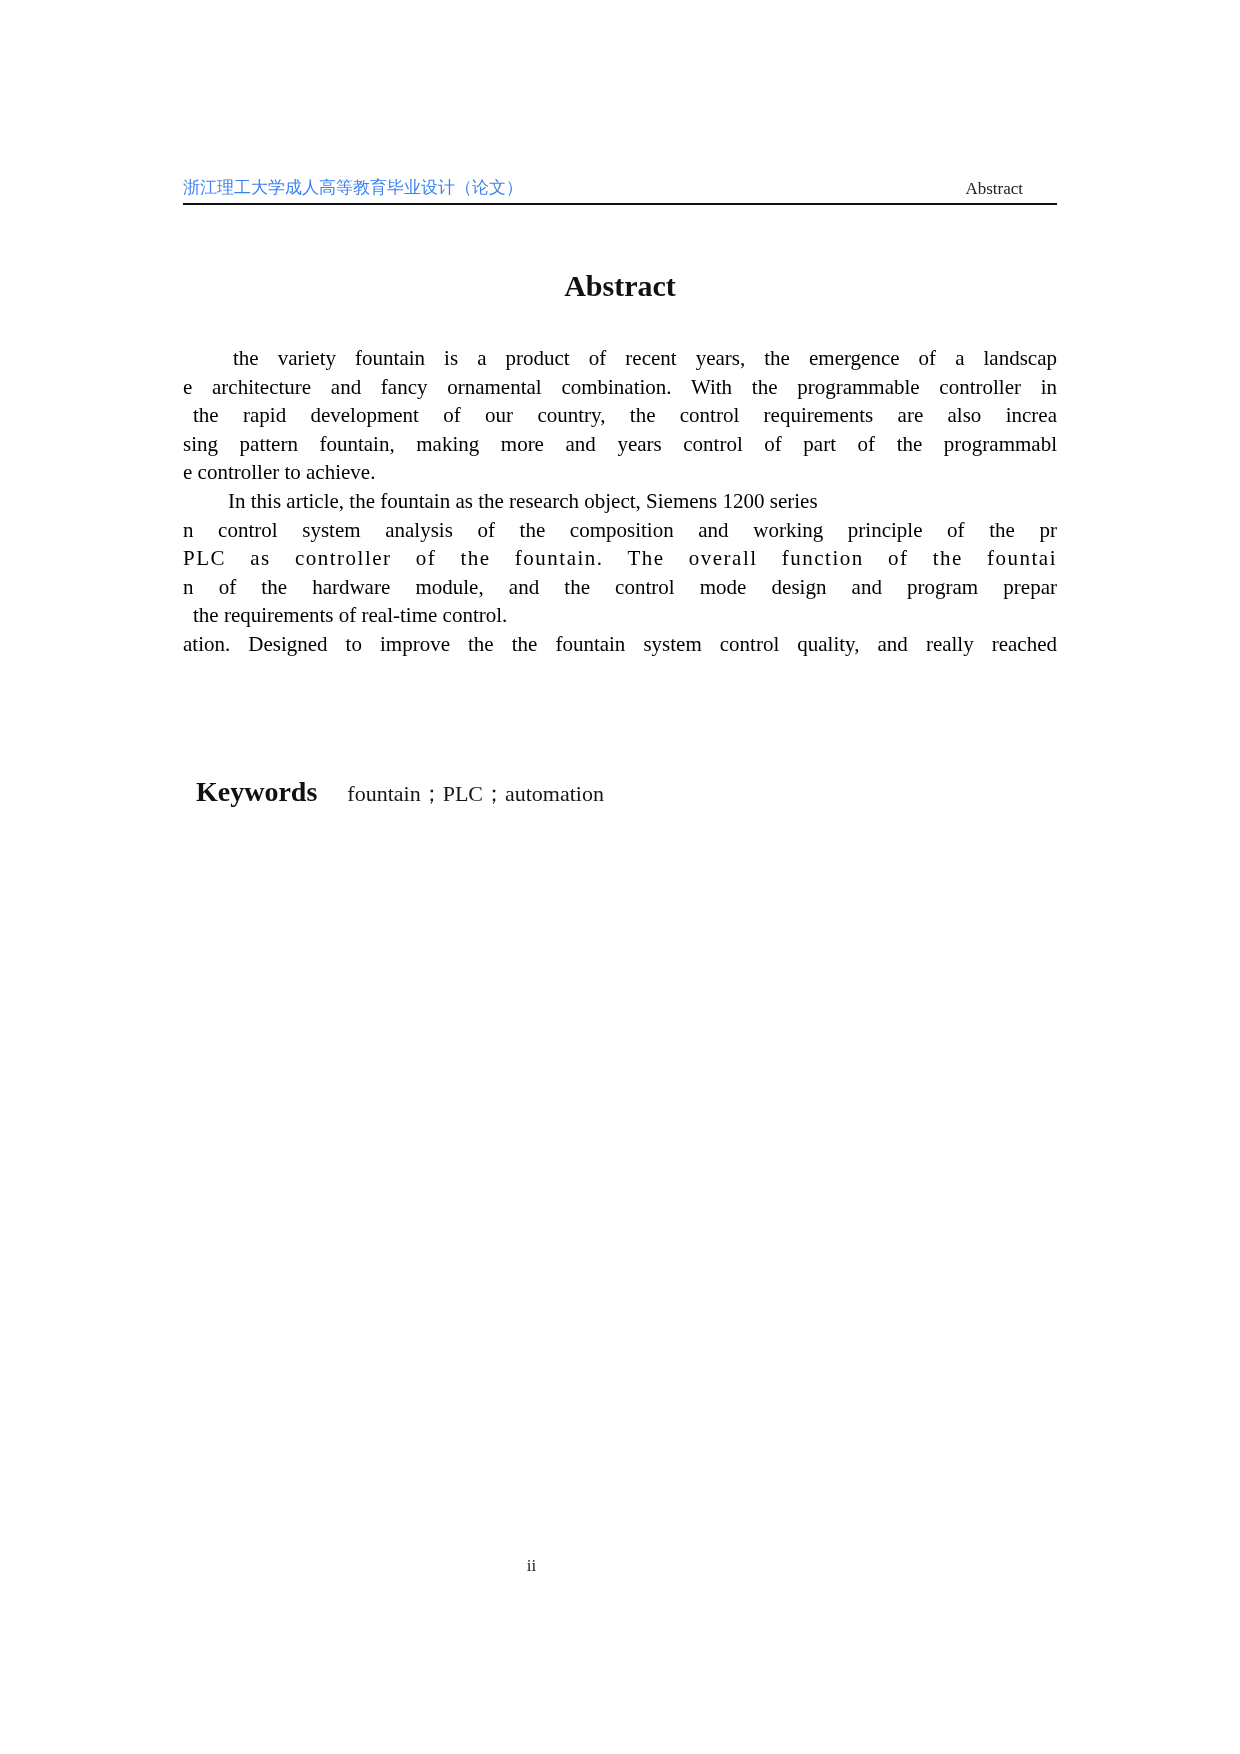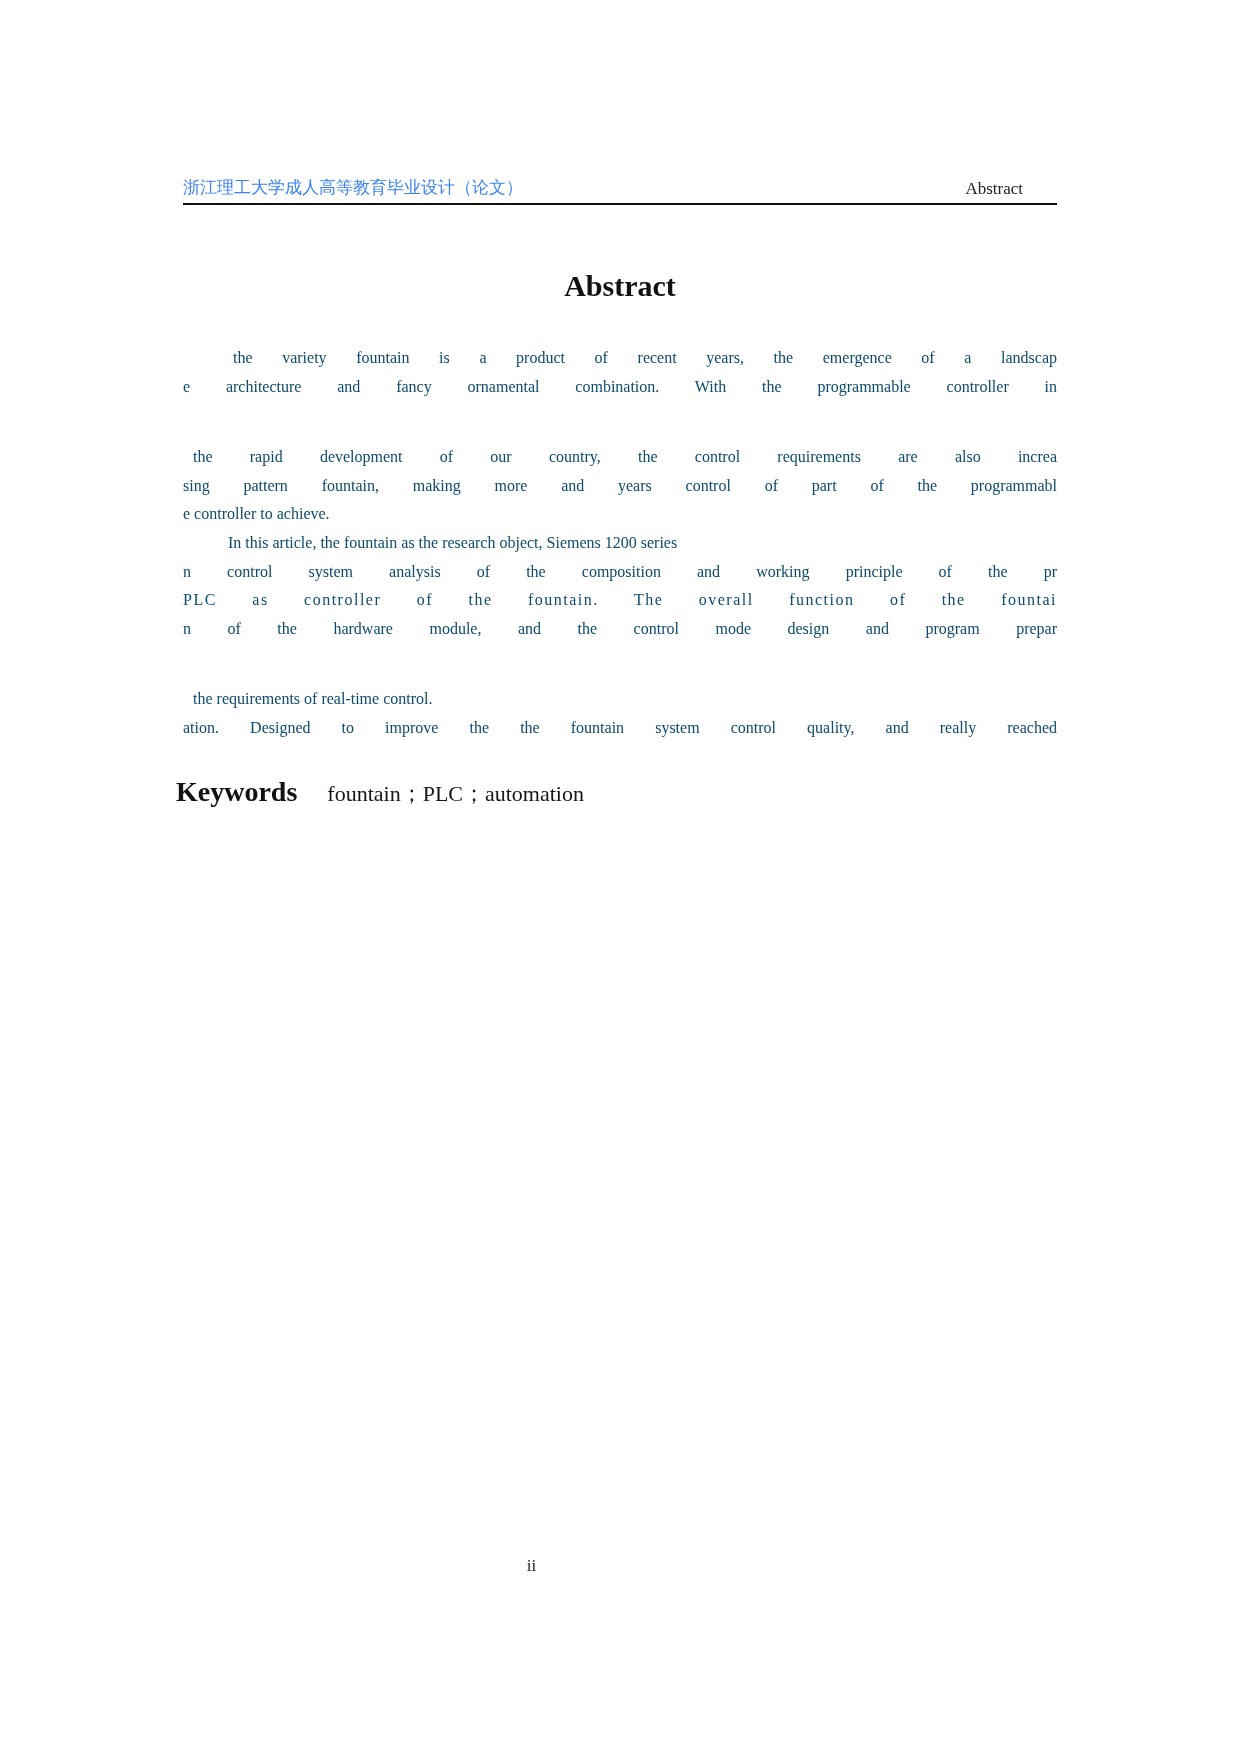--- a/index.html
+++ b/index.html
@@ -55,45 +55,44 @@
     .abstract-body {
       position: absolute;
       left: 183px;
       top: 344px;
       width: 874px;
     }
     .abs-line {
       display: block;
       height: 28.6px;
       line-height: 28.6px;
-      font-size: 16px;
+      font-size: 21px;
       white-space: nowrap;
       text-align: justify;
       text-align-last: justify;
-      color: #0c4a6e;
+      color: #000000;
     }
     .abs-line.indent {
       padding-left: 50px;
     }
     .abs-line.indent-sm {
       padding-left: 45px;
     }
     .abs-line.last {
       text-align-last: left;
     }
     .abs-line.lead-space {
       padding-left: 10px;
-      margin-top: 42px;
     }
     .abs-line.spaced {
       letter-spacing: 1.5px;
     }
     .keywords {
       position: absolute;
-      left: 176px;
+      left: 196px;
       top: 778px;
       white-space: nowrap;
       line-height: 28px;
     }
     .kw-label {
       font-weight: bold;
       font-size: 28px;
       margin-right: 26px;
       color: #111111;
     }

